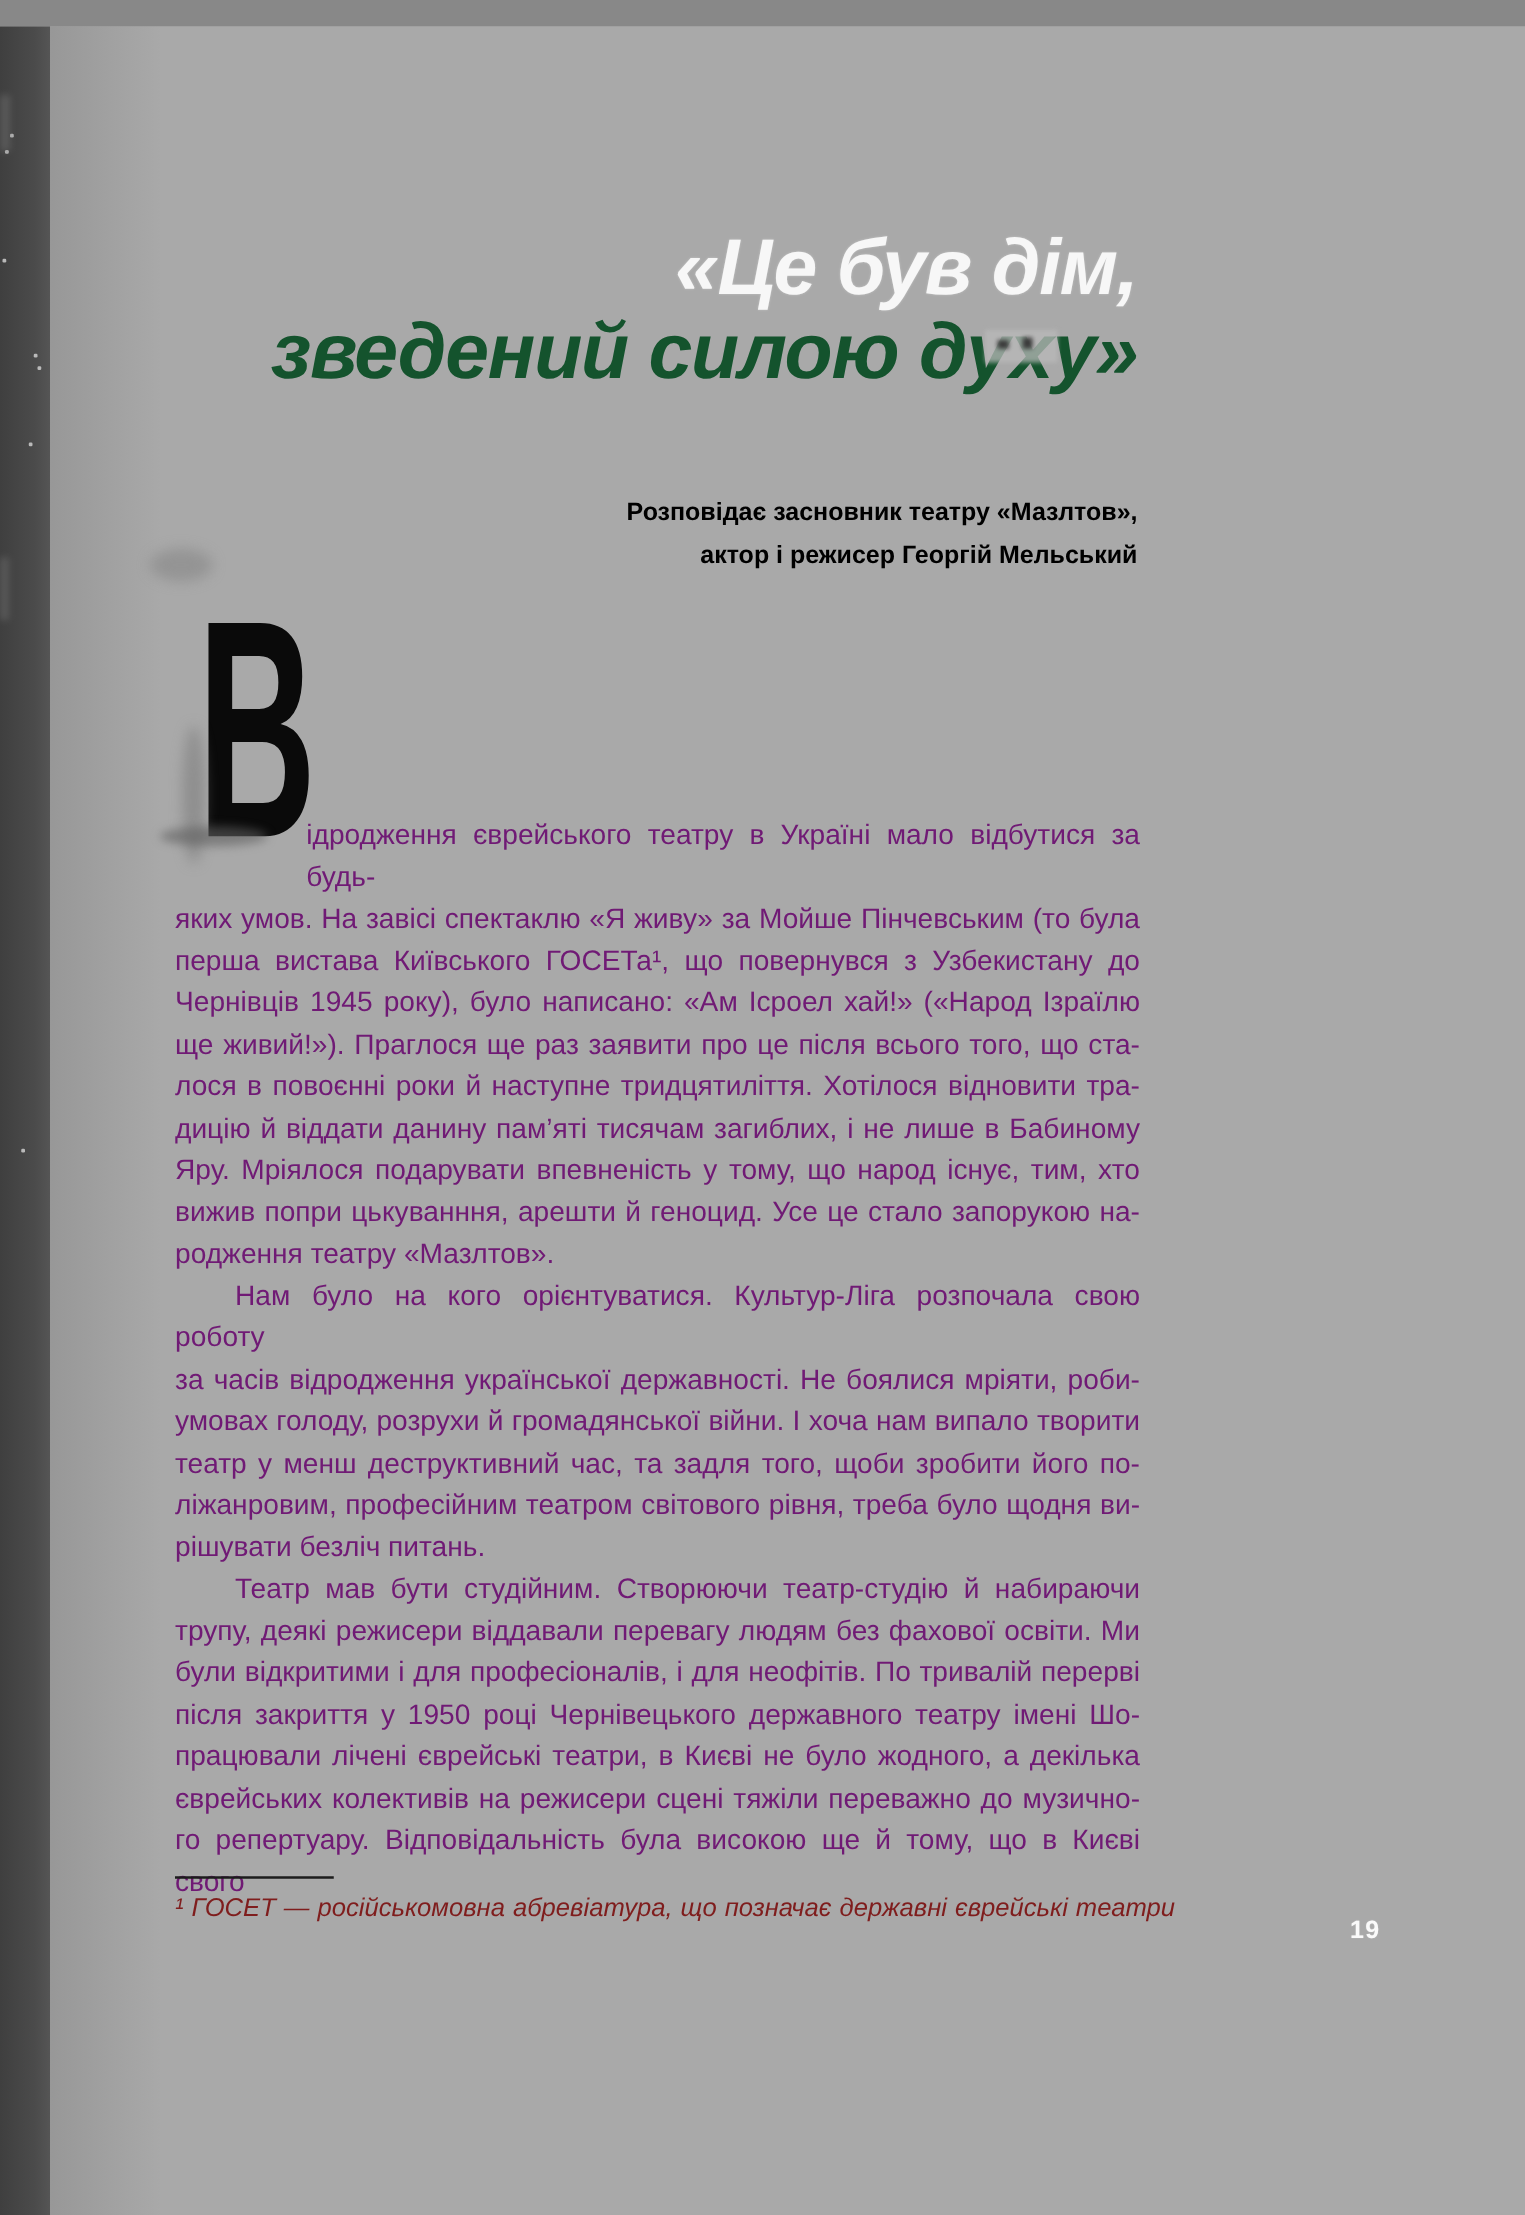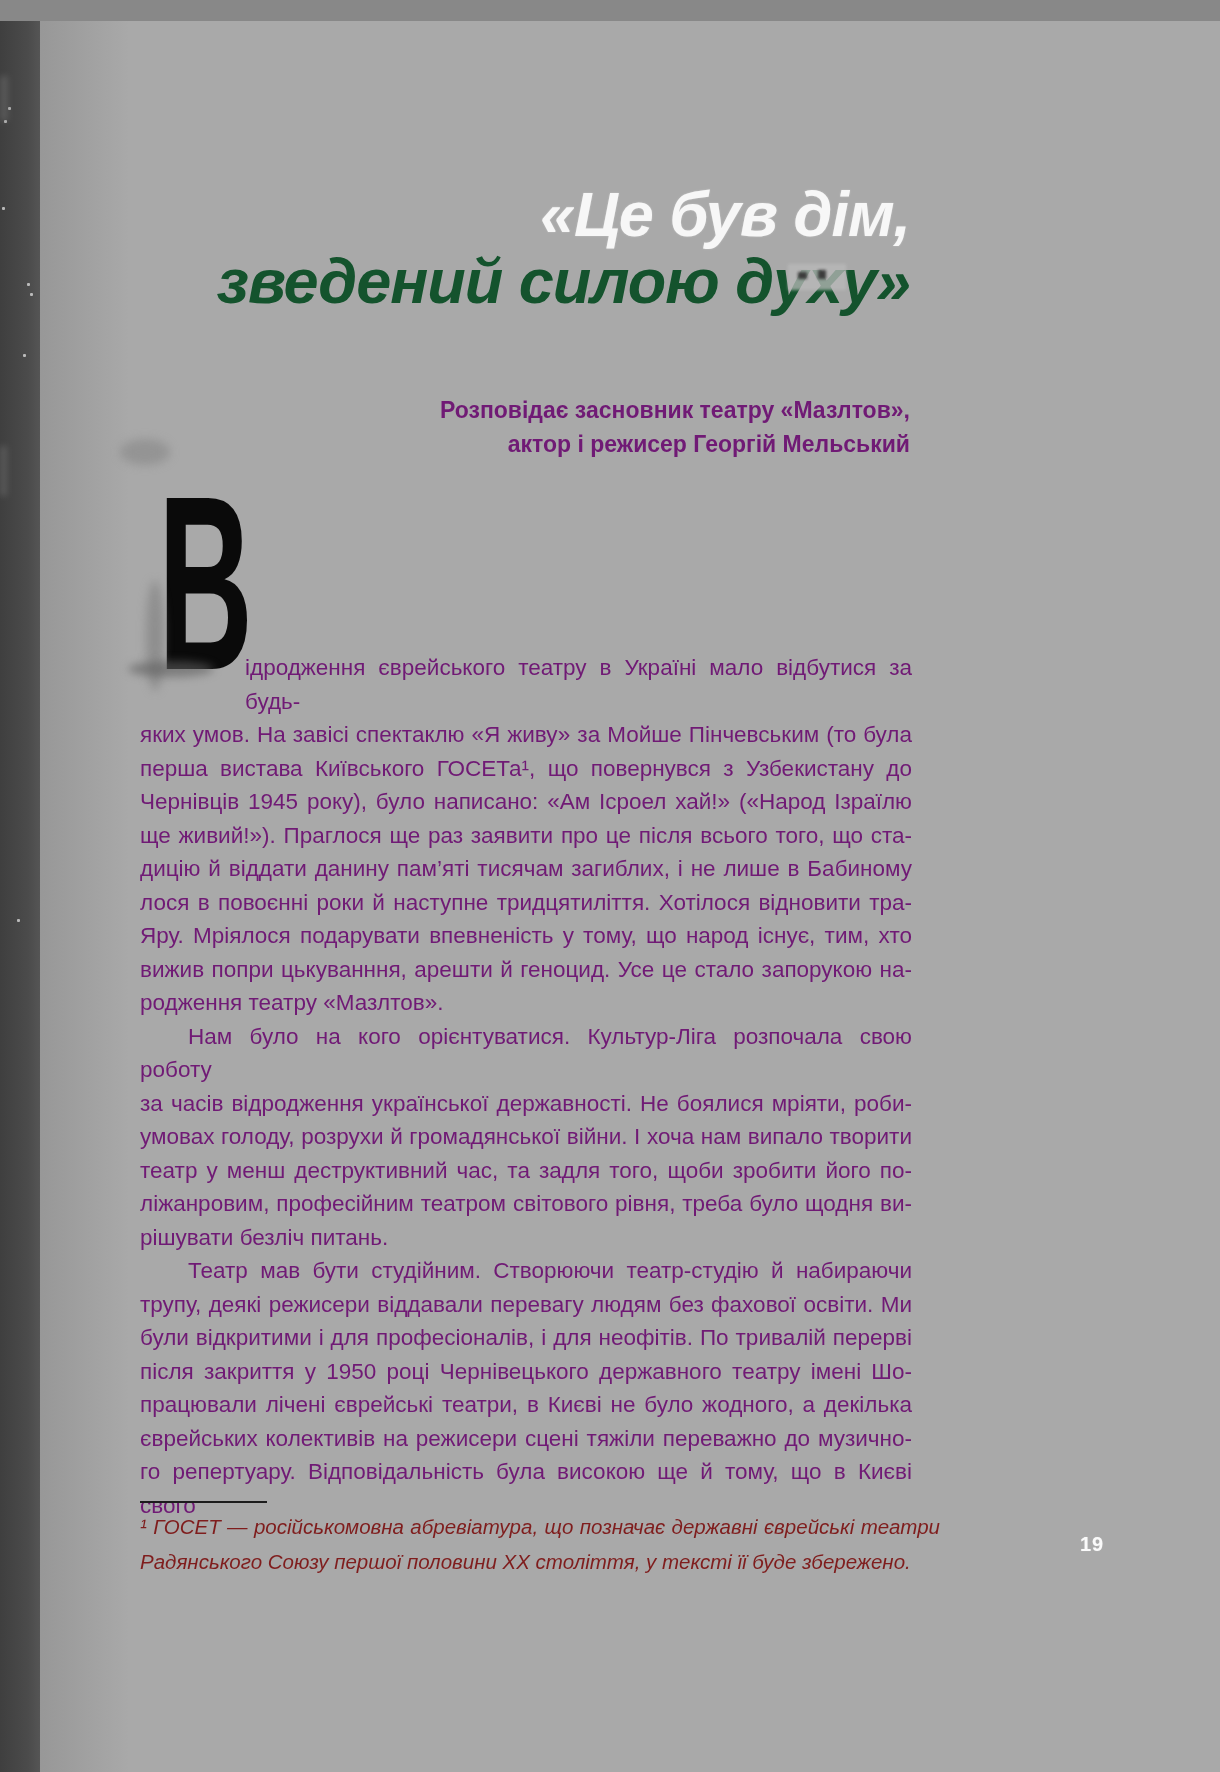--- a/index.html
+++ b/index.html
@@ -32,21 +32,21 @@
     font-size:63px;line-height:67px;letter-spacing:-1px;
     white-space:nowrap;
   }
   .title-line1{color:#f7f7f7;text-shadow:0 0 2px rgba(255,255,255,.35);}
   .title-line2{color:#0a0a0a;}
 
   
   .subtitle{
     position:absolute;top:372px;right:310px;width:700px;
     text-align:right;font-weight:bold;
-    font-size:23px;line-height:34px;color:#701a75;
+    font-size:20px;line-height:34px;color:#000000;
     white-space:nowrap;
   }
 
   
   .dropcap{
     position:absolute;left:158px;top:472px;
     font-size:248px;line-height:.73;font-weight:bold;color:#0a0a0a;
     transform:scaleX(.53);transform-origin:left top;
   }
 
@@ -132,22 +132,22 @@
   <div class="artifact-dropcap-left"></div>
   <div class="artifact-dropcap-bottom"></div>
 
   <div class="body-text">
       <div>
         <div class="line after-dropcap">ідродження єврейського театру в Україні мало відбутися за будь-</div>
         <div class="line">яких умов. На завісі спектаклю «Я живу» за Мойше Пінчевським (то була</div>
         <div class="line">перша вистава Київського ГОСЕТа¹, що повернувся з Узбекистану до</div>
         <div class="line">Чернівців 1945 року), було написано: «Ам Ісроел хай!» («Народ Ізраїлю</div>
         <div class="line">ще живий!»). Праглося ще раз заявити про це після всього того, що ста-</div>
+        <div class="line">лося в повоєнні роки й наступне тридцятиліття. Хотілося відновити тра-</div>
         <div class="line">дицію й віддати данину пам’яті тисячам загиблих, і не лише в Бабиному</div>
-        <div class="line">лося в повоєнні роки й наступне тридцятиліття. Хотілося відновити тра-</div>
         <div class="line">Яру. Мріялося подарувати впевненість у тому, що народ існує, тим, хто</div>
         <div class="line">вижив попри цькуванння, арешти й геноцид. Усе це стало запорукою на-</div>
         <div class="line line-left">родження театру «Мазлтов».</div>
       </div>
       <div>
         <div class="line indented">Нам було на кого орієнтуватися. Культур-Ліга розпочала свою роботу</div>
         <div class="line">за часів відродження української державності. Не боялися мріяти, роби-</div>
         <div class="line">умовах голоду, розрухи й громадянської війни. І хоча нам випало творити</div>
         <div class="line">театр у менш деструктивний час, та задля того, щоби зробити його по-</div>
         <div class="line">ліжанровим, професійним театром світового рівня, треба було щодня ви-</div>
@@ -160,18 +160,17 @@
         <div class="line">після закриття у 1950 році Чернівецького державного театру імені Шо-</div>
         <div class="line">працювали лічені єврейські театри, в Києві не було жодного, а декілька</div>
         <div class="line">єврейських колективів на режисери сцені тяжіли переважно до музично-</div>
         <div class="line">го репертуару. Відповідальність була високою ще й тому, що в Києві свого</div>
       </div>
     </div>
 
   <div class="fn-rule"></div>
   <div class="footnote">
     <div class="fn-line">¹ ГОСЕТ — російськомовна абревіатура, що позначає державні єврейські театри</div>
-    <div class="fn-line fn-last">Радянського Союзу першої половини ХХ століття, у тексті її буде збережено.</div>
   </div>
 
   <div class="page-number" style="color: rgb(250, 250, 250);">19</div>
 
 </div>
 
 </body></html>

